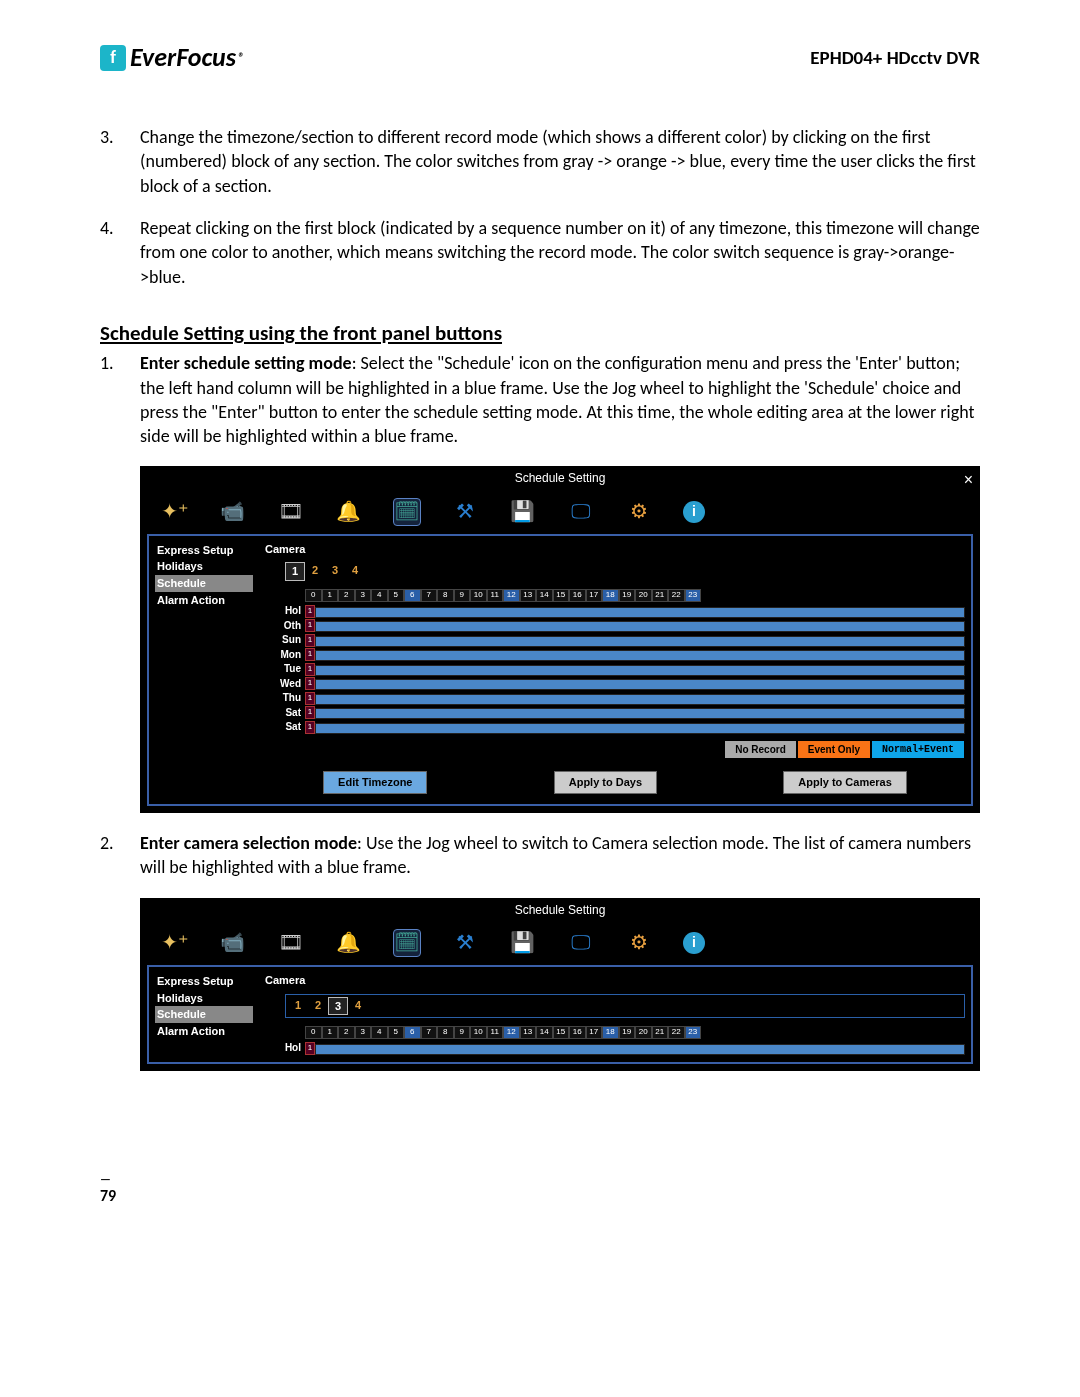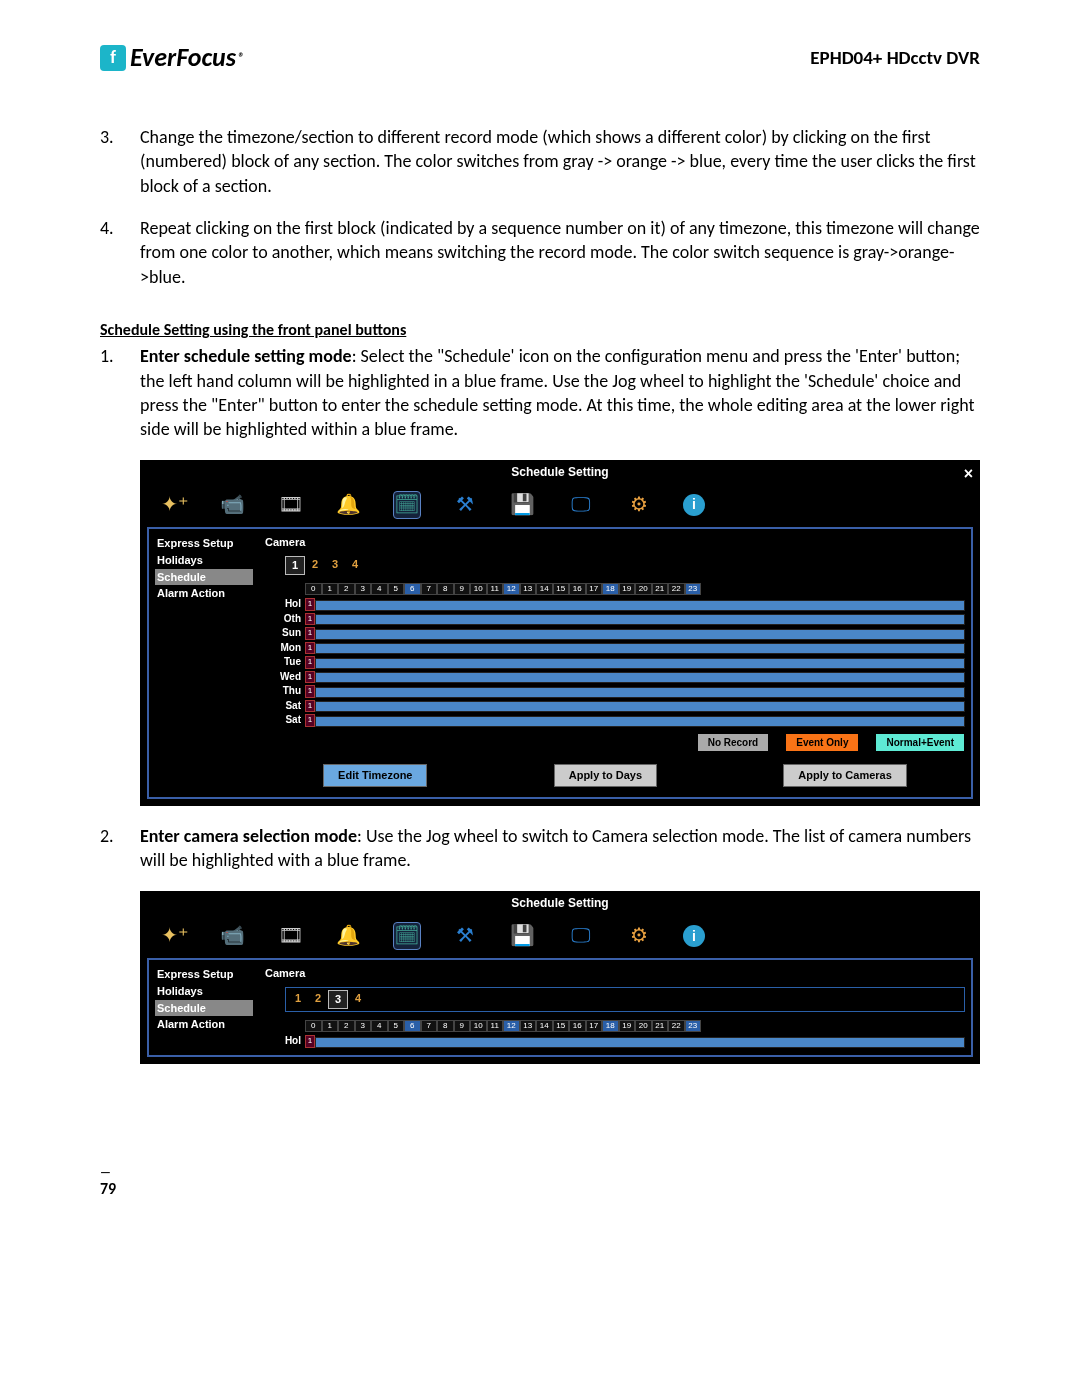--- a/index.html
+++ b/index.html
@@ -14,48 +14,48 @@
     line-height: 1.35;
   }
   .header { display: flex; justify-content: space-between; align-items: center; margin-bottom: 50px; }
   .logo { display: flex; align-items: center; font-weight: bold; font-size: 26px; font-style: italic; }
   .logo-icon { width: 26px; height: 26px; background: #1cb5c9; border-radius: 4px; margin-right: 4px; display: inline-flex; align-items: center; justify-content: center; color: #fff; font-style: normal; font-size: 18px; }
   .logo sup { font-size: 12px; margin-left: 2px; }
   .doc-title { font-weight: bold; font-size: 19px; }
   .ol-item { display: flex; margin-bottom: 18px; }
   .ol-num { width: 40px; flex-shrink: 0; }
   .ol-body { flex: 1; }
-  .section-heading { font-weight: bold; text-decoration: underline; margin-top: 30px; margin-bottom: 4px; font-size: 16px;}
+  .section-heading { font-weight: bold; text-decoration: underline; margin-top: 30px; margin-bottom: 4px; font-size: 21px;}
   .screenshot { margin: 14px 0 18px 40px; background: #000; border: 1px solid #000; font-family: Arial, sans-serif; font-size: 11px; color: #fff; }
-  .ss-titlebar { display: flex; justify-content: center; align-items: center; position: relative; padding: 3px 6px; font-weight: bold; font-size: 12px;}
+  .ss-titlebar { display: flex; justify-content: center; align-items: center; position: relative; padding: 3px 6px; font-weight: normal; font-size: 12px;}
   .ss-close { position: absolute; right: 6px; top: 2px; font-size: 16px; }
   .ss-toolbar { display: flex; gap: 30px; padding: 8px 20px; align-items: center; background:#000; }
   .ticon { width: 28px; height: 28px; display: flex; align-items: center; justify-content: center; font-size: 20px; }
   .ticon.active { border: 1px solid #5a82c4; background: #14223b; border-radius: 4px; padding:2px; }
   .ss-body { display: flex; border: 2px solid #0369a1; margin: 0 6px 6px 6px; }
   .ss-sidebar { width: 110px; padding: 6px; font-size: 11px; }
   .ss-sidebar div { padding: 1px 2px; white-space: nowrap; font-weight:bold;}
   .ss-sidebar .sel { background: #888; }
   .ss-main { flex: 1; padding: 6px; }
   .cam-row { display: flex; align-items: flex-end; gap: 8px; margin-bottom: 6px; }
   .cam-tabs { display: flex; gap: 0; margin-left: 20px; }
   .cam-tab { width: 20px; text-align: center; color:#e0a040; font-weight:bold; padding:1px 4px;}
   .cam-tab.sel { border: 1px solid #bbb; background:#222; color:#fff;}
   .hour-header { display:flex; margin-left:40px; margin-bottom:2px;}
   .hour-cell { width:16.5px; font-size:8px; text-align:center; border:1px solid #444; background:#111;}
   .hour-cell.hl { background:#2a5fa8;}
   .day-row { display:flex; align-items:flex-end; margin-bottom:1px;}
   .day-label { width:40px; text-align:right; padding-right:4px; font-size:10px; font-weight:bold;}
   .day-num { width:10px; font-size:8px; border:1px solid #a33; background:#502; text-align:center;}
   .day-bar { flex:1; height:11px; background:#4a87c8; border:1px solid #222;}
-  .legend { display:flex; justify-content:flex-end; gap:16px; margin:6px 0 8px 0;}
+  .legend { display:flex; justify-content:flex-end; gap:0; margin:6px 0 8px 0;}
   .legend-item { padding:2px 10px; font-size:10px; color:#000; font-weight:bold; border:1px solid #000;}
   .lg-gray { background:#aaa;}
   .lg-orange { background:#f97316;}
-  .lg-blue { background:#5eead4;}
+  .lg-blue { background:#0ea5e9;font-family:Liberation Mono, monospace;}
   .action-row { display:flex; justify-content:space-around; gap:10px; padding:4px 0;}
   .action-btn { background:#ccc; color:#000; padding:3px 14px; font-size:11px; border:1px solid #666; font-weight:bold;}
   .action-btn.active { background:#6aa8e0;}
   .page-num { text-align:left; margin-top:100px; font-weight:bold; font-size:16px;}
   .page-num::before { content:"—"; display:block; font-size:12px; margin-bottom:-2px;}
   .ss2 .ss-body, .ss1 .ss-body { border-color:#3a5fa8;}
   .ss2 .cam-tabs { border:1px solid #2a5fa8; padding:2px;}
 </style>
 </head>
 <body>

